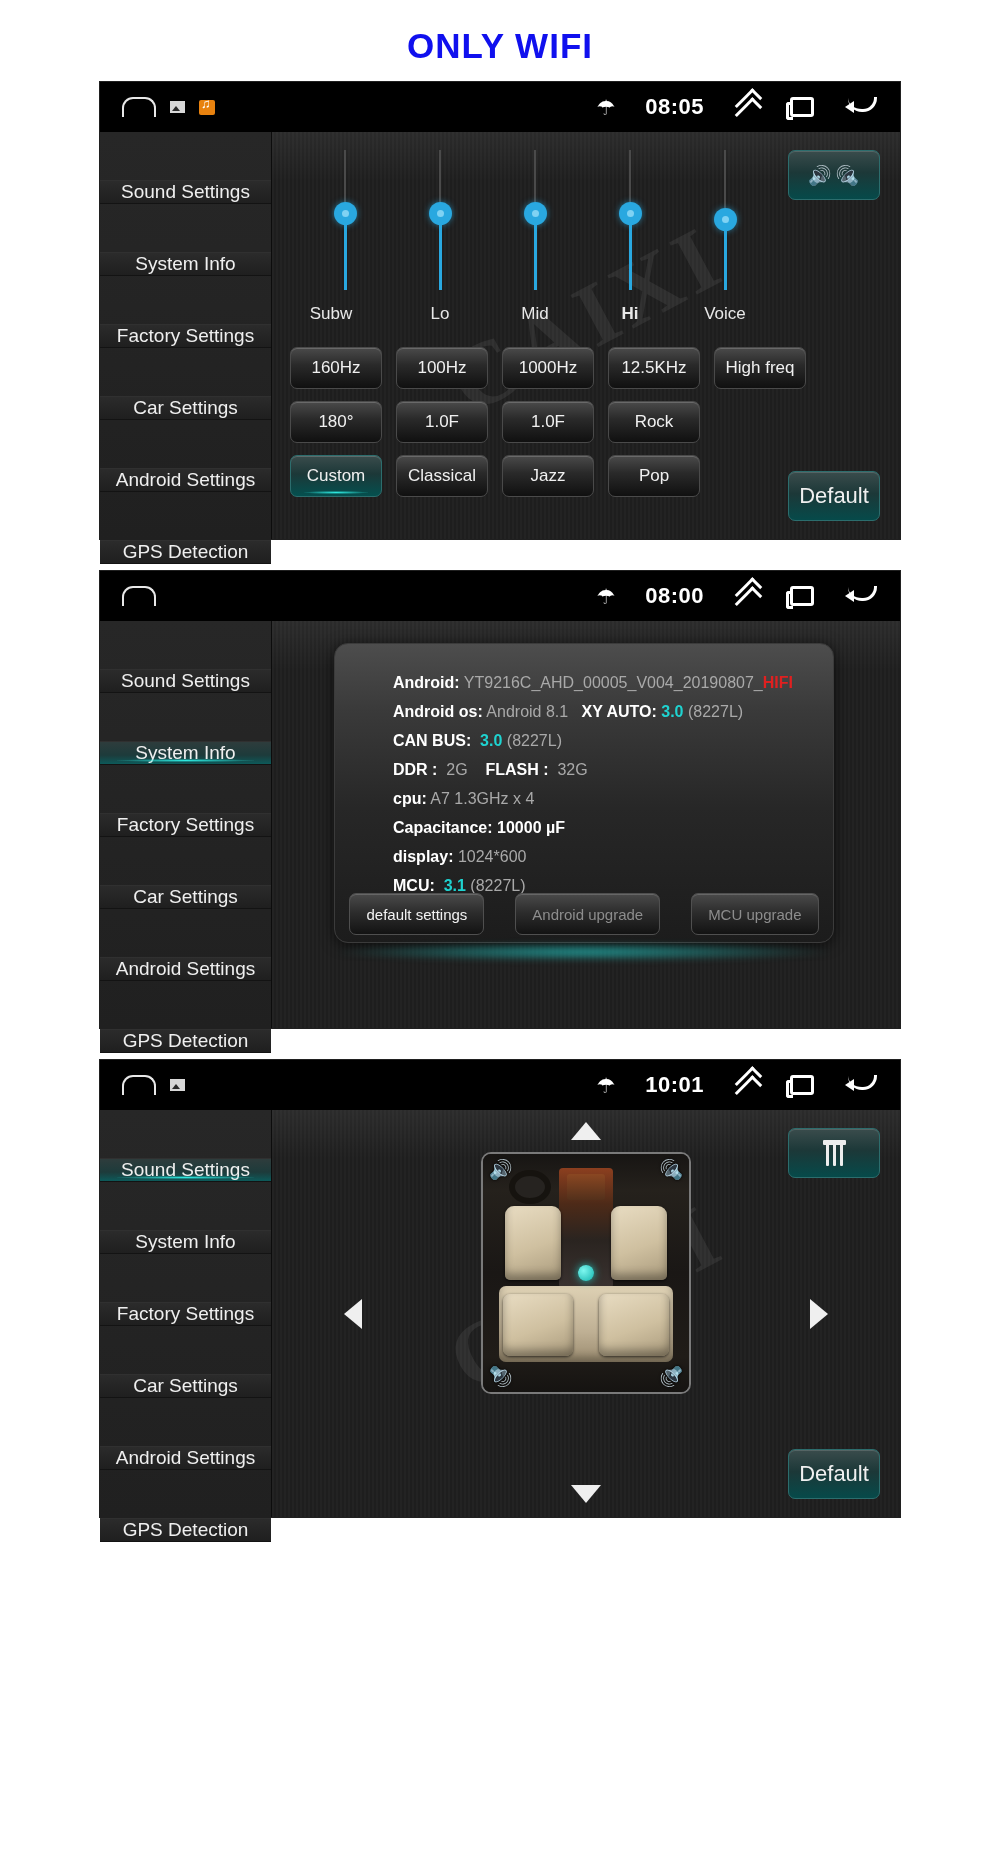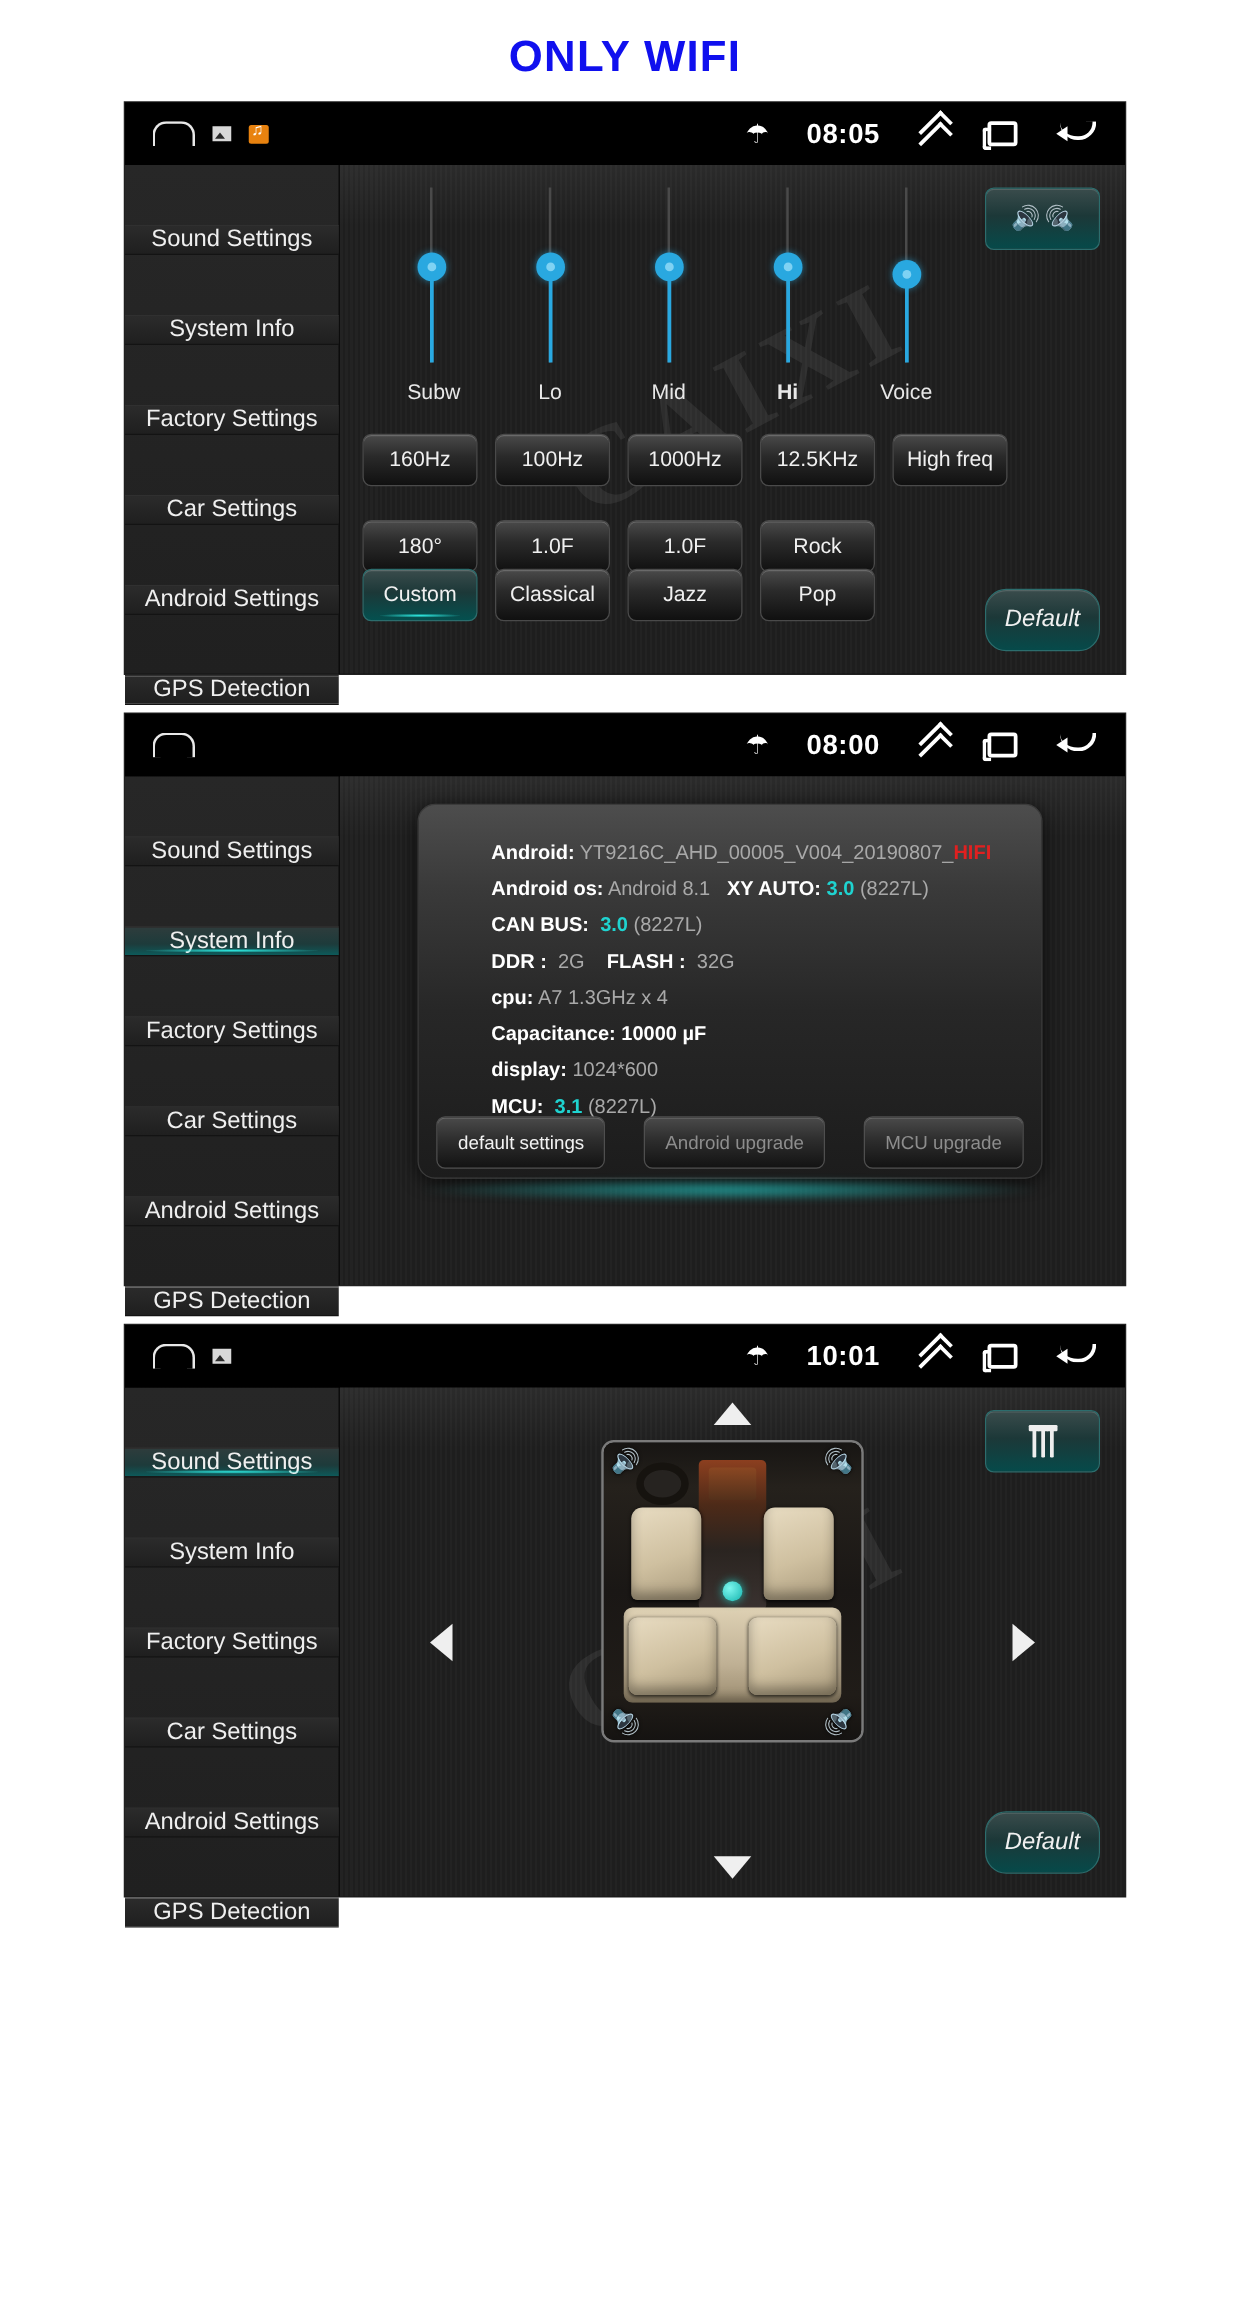--- a/index.html
+++ b/index.html
@@ -194,25 +194,24 @@
     position:relative;
   }
   .eqbtn.sel::after {
     content:''; position:absolute; left:14%;right:14%;bottom:2px;height:3px;
     background: radial-gradient(ellipse at center,#2ee9e0 0%, rgba(46,233,224,0) 75%);
   }
   .default-btn {
     position:absolute;
     width:92px;height:50px;
     display:flex;align-items:center;justify-content:center;
-    color:#f0f0f0;font-size:19px;border-radius:17px;
+    color:#f0f0f0;font-size:22px;border-radius:7px;
     border:1px solid #2c6d6d;
     background: linear-gradient(180deg,#3a4c4c 0%, #1c3838 45%, #064a4a 100%);
     box-shadow: inset 0 1px 0 rgba(255,255,255,0.14);
-    font-style: italic;
   }
   .fader-btn {
     position:absolute;
     width:92px;height:50px;
     display:flex;align-items:center;justify-content:center;
     border-radius:7px;
     border:1px solid #2c6d6d;
     background: linear-gradient(180deg,#3a4c4c 0%, #1c3838 45%, #064a4a 100%);
     box-shadow: inset 0 1px 0 rgba(255,255,255,0.14);
     gap:3px;
@@ -421,36 +420,36 @@
           <div class="track-top"></div>
             <div class="fill" style="top:62px;bottom:0;"></div>
           <div class="knob" style="top:52px;"></div>
         </div>
         <div class="slider" style="left:452px;">
           <div class="track-top"></div>
             <div class="fill" style="top:68px;bottom:0;"></div>
           <div class="knob" style="top:58px;"></div>
         </div>
 
-        <div class="eq-label" style="left:75px; top:172px;">Subw</div>
+        <div class="eq-label" style="left:59px; top:172px;">Subw</div>
         <div class="eq-label" style="left:168px;top:172px;">Lo</div>
         <div class="eq-label" style="left:263px;top:172px;">Mid</div>
         <div class="eq-label" style="left:358px;top:172px;font-weight:bold;">Hi</div>
         <div class="eq-label" style="left:453px;top:172px;">Voice</div>
       </div>
 
       <div class="btn-row" style="left:18px; top:215px;">
         <div class="eqbtn">160Hz</div>
         <div class="eqbtn">100Hz</div>
         <div class="eqbtn">1000Hz</div>
         <div class="eqbtn">12.5KHz</div>
         <div class="eqbtn">High freq</div>
       </div>
 
-      <div class="btn-row" style="left:18px; top:269px;margin-top:15px;">
+      <div class="btn-row" style="left:18px; top:269px;">
         <div class="eqbtn">180°</div>
         <div class="eqbtn">1.0F</div>
         <div class="eqbtn">1.0F</div>
         <div class="eqbtn">Rock</div>
       </div>
 
       <div class="btn-row" style="left:18px; top:323px;">
         <div class="eqbtn sel">Custom</div>
         <div class="eqbtn">Classical</div>
         <div class="eqbtn">Jazz</div>

